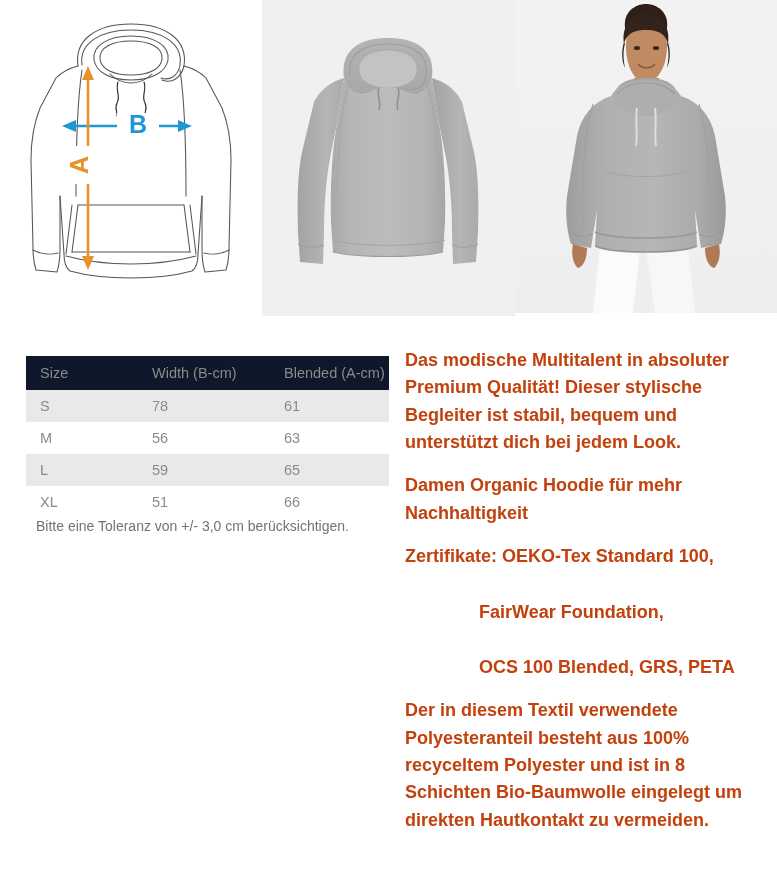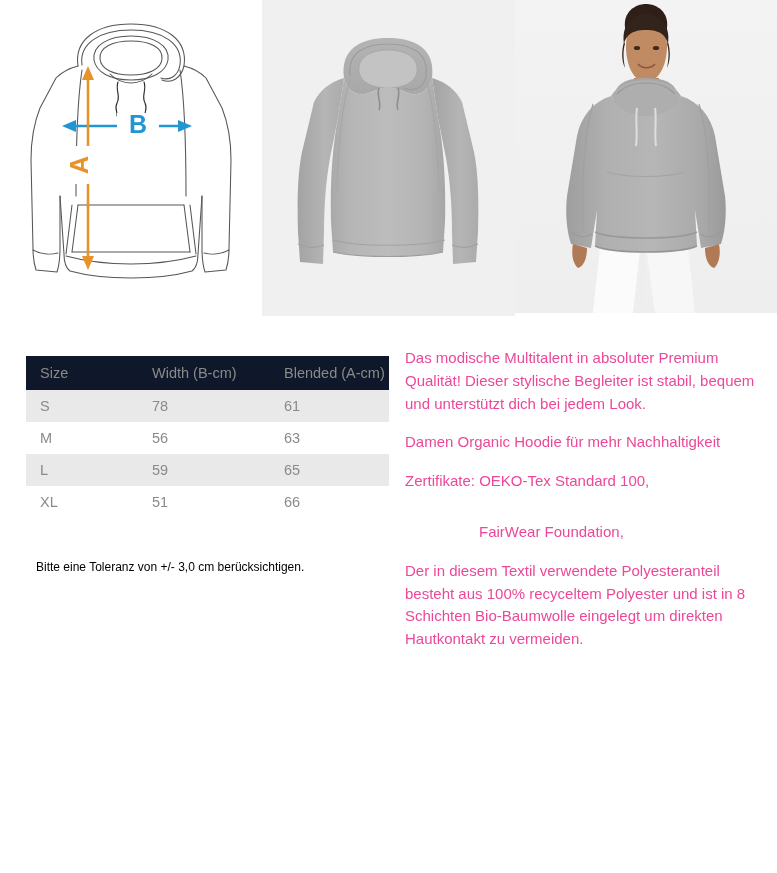--- a/index.html
+++ b/index.html
@@ -60,28 +60,27 @@
     color: #8a8a8a;
     font-size: 14.5px;
   }
   table.size-table tr.odd td { background: #e9e9e9; }
   table.size-table tr.even td { background: #ffffff; }
   .col-size   { width: 112px; }
   .col-width  { width: 132px; }
   .col-height { width: 119px; }
 
   .tolerance {
-    margin-top: 42px;
     margin-left: 10px;
-    font-size: 12px;
-    color: #000000;
-  }
-
-  
-  .desc { font-size: 15px; color: #ec4899; line-height: 1.52; }
+    font-size: 14px;
+    color: #737373;
+  }
+
+  
+  .desc { font-size: 18px; color: #c2410c; line-height: 1.52; font-weight: bold; }
   .desc p { margin: 0 0 16px 0; }
   .indent-1 { display: block; padding-left: 74px; margin-top: 28px; }
   .indent-spec { display: block; padding-left: 145px; }
   .spec-list { margin: 0; padding: 0; list-style: none; }
   .spec-list li { margin: 0; padding: 0; }
 </style>
 </head>
 <body>
 
 <div class="image-strip">
@@ -309,20 +308,21 @@
 
   <div class="right-col">
     <div class="desc">
       <p>Das modische Multitalent in absoluter Premium Qualität! Dieser stylische Begleiter ist stabil, bequem und unterstützt dich bei jedem Look.</p>
 
       <p>Damen Organic Hoodie für mehr Nachhaltigkeit</p>
 
       <p>
         <span>Zertifikate: OEKO-Tex Standard 100,</span>
         <span class="indent-1">FairWear Foundation,</span>
+        <span class="indent-1">OCS 100 Blended, GRS, PETA</span>
       </p>
 
 
       <p>Der in diesem Textil verwendete Polyesteranteil besteht aus 100% recyceltem Polyester und ist in 8 Schichten Bio-Baumwolle eingelegt um direkten Hautkontakt zu vermeiden.</p>
 
     </div>
   </div>
 </div>
 
 </body></html>

